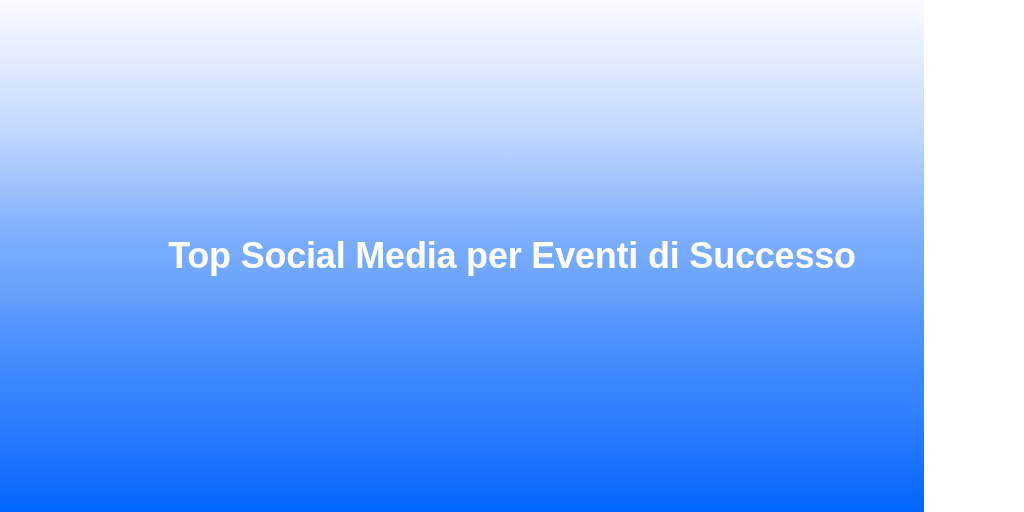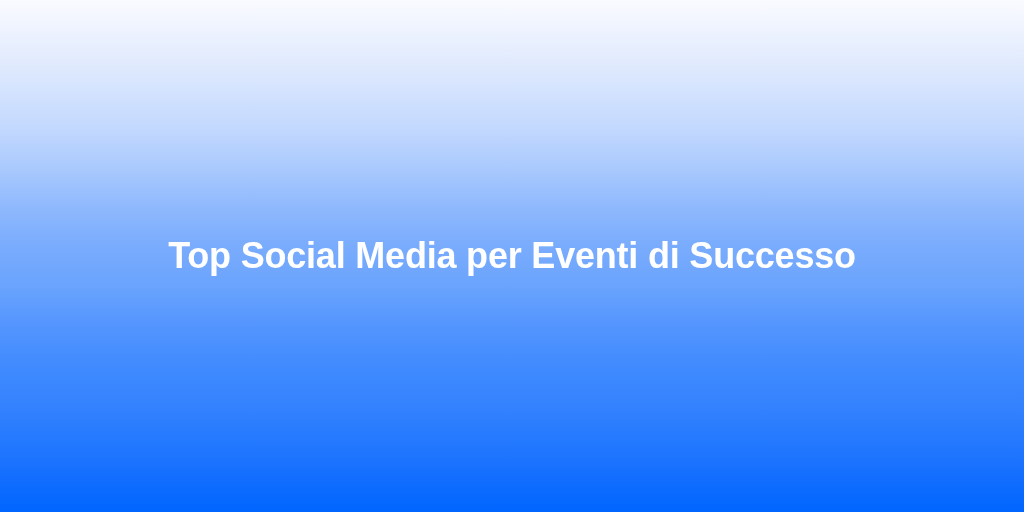--- a/index.html
+++ b/index.html
@@ -4,21 +4,21 @@
 <title>Banner</title>
 <style>
   html, body {
     margin: 0;
     padding: 0;
     background: #ffffff;
   }
 
   .banner {
     position: relative;
-    width: 1024px;
+    width: 924px;
     height: 512px;
     overflow: hidden;
     
     background: linear-gradient(
       180deg,
       #fafbff 0%,
       #e9f0fe 8%,
       #e0eafd 12.7%,
       #d1e1fe 19%,
       #c2d8fe 25.4%,

